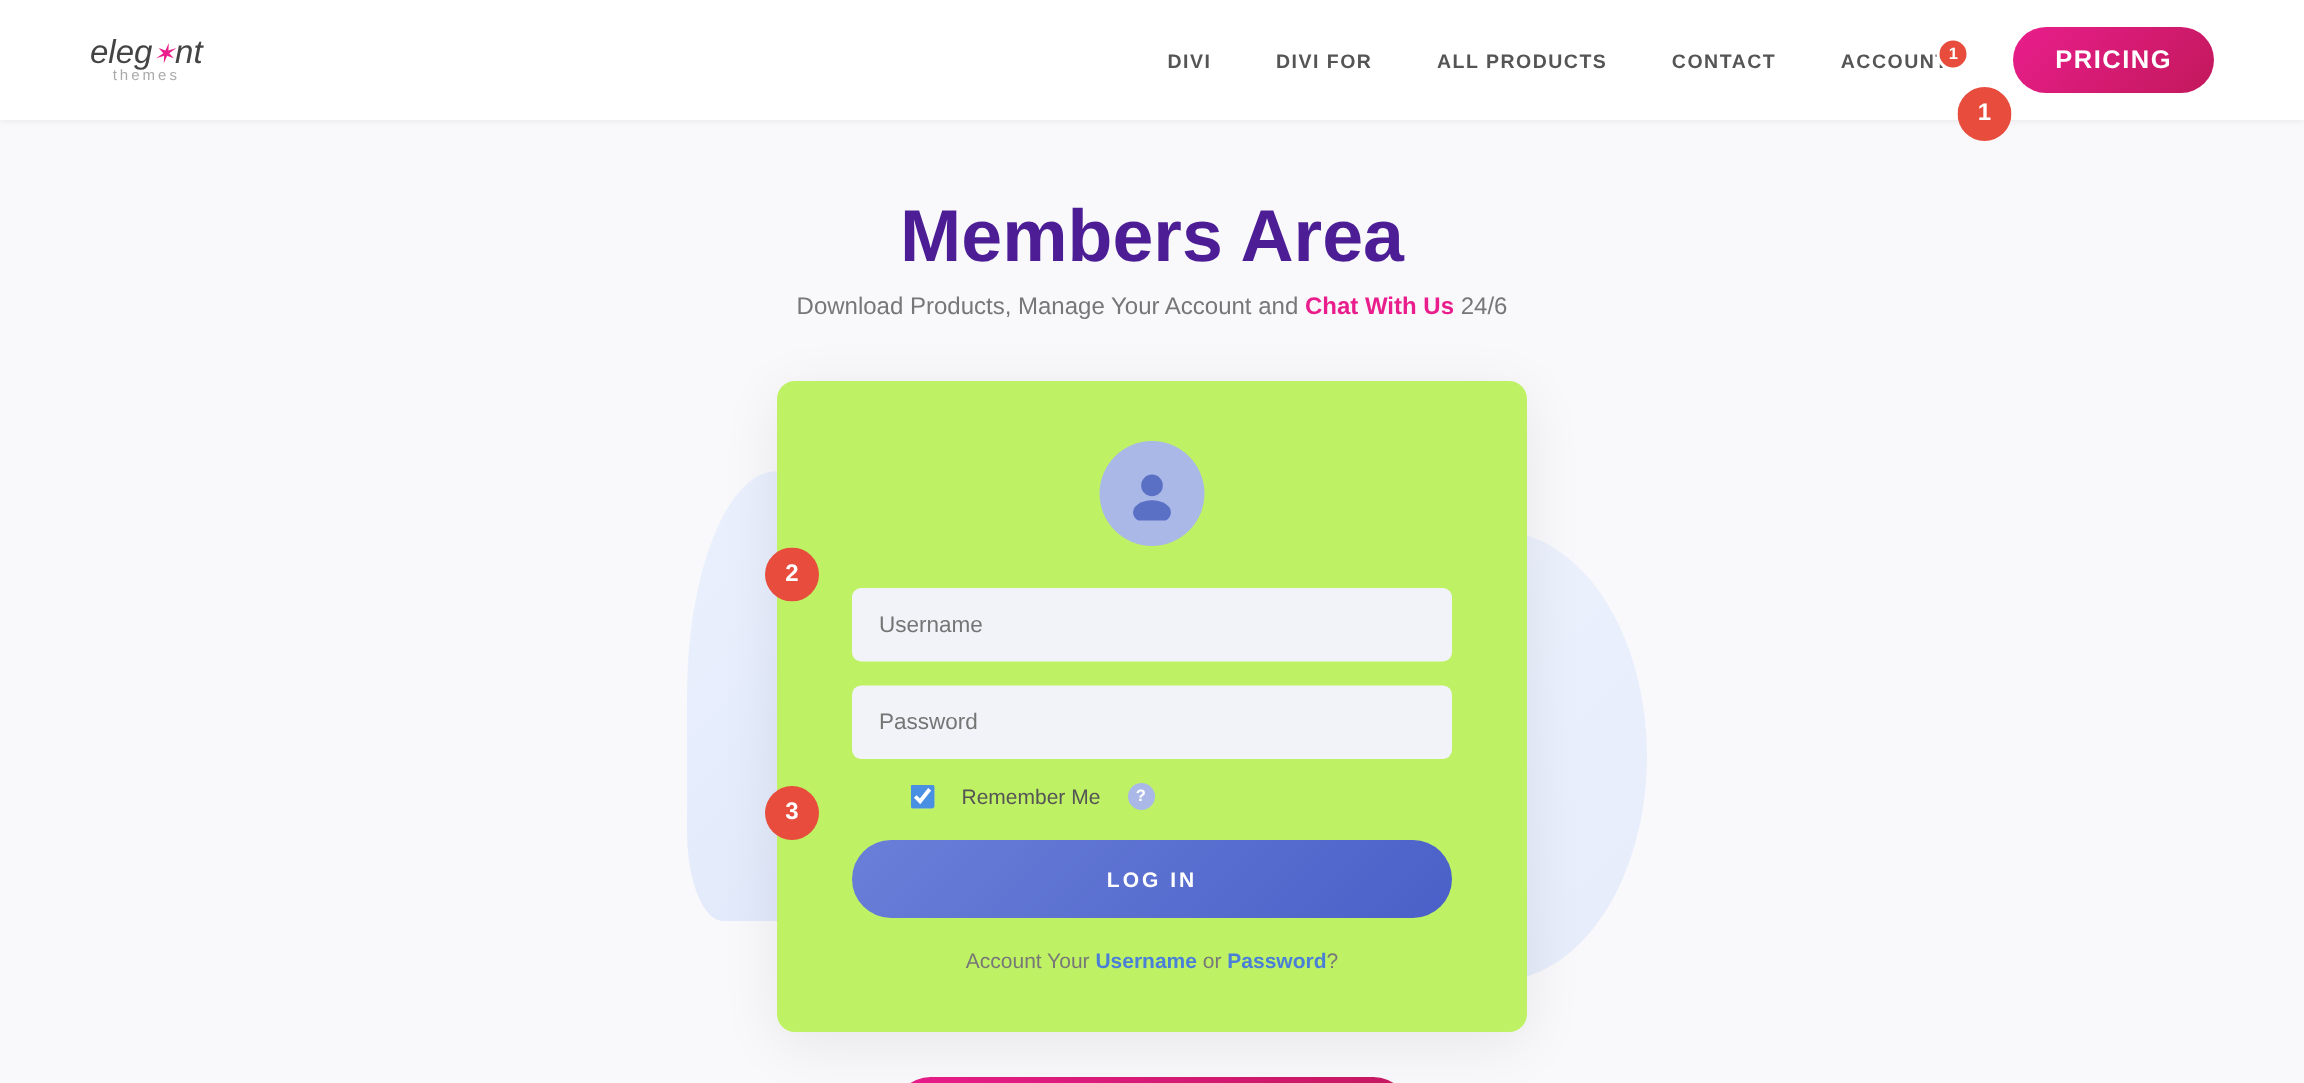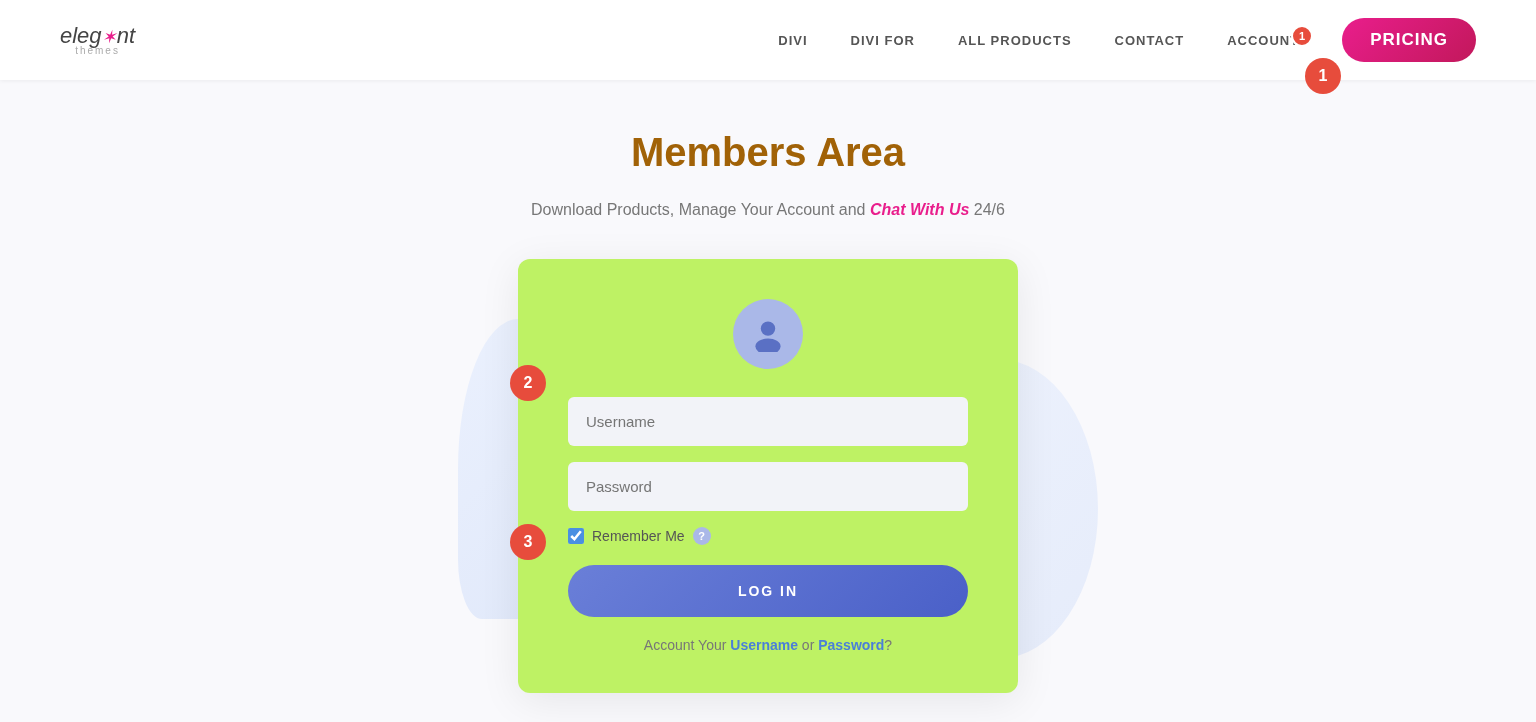--- a/index.html
+++ b/index.html
@@ -105,37 +105,36 @@
 
     
     main {
       display: flex;
       flex-direction: column;
       align-items: center;
       padding-top: 50px;
     }
 
     .page-title {
-      font-size: 40px;
-      font-weight: 700;
-      color: #a16207;
-      margin-bottom: 26px;
+      font-size: 49px;
+      font-weight: 700;
+      color: #4c1d95;
+      margin-bottom: 10px;
     }
 
     .page-subtitle {
       font-size: 16px;
       color: #777;
       margin-bottom: 40px;
     }
 
     .page-subtitle a {
       color: #e91e8c;
       font-weight: 600;
       text-decoration: none;
-      font-style: italic;
     }
 
     
     .card-wrapper {
       position: relative;
       width: 500px;
     }
 
     
     .blob-left {
@@ -198,23 +197,24 @@
       background: #f2f3f8;
       border-radius: 6px;
       font-size: 15px;
       color: #999;
       outline: none;
     }
 
     .remember-row {
       display: flex;
       align-items: center;
-      gap: 8px;
+      gap: 18px;
       margin-bottom: 20px;
       margin-top: 4px;
+      margin-left: 39px;
     }
 
     .remember-checkbox {
       width: 16px;
       height: 16px;
       accent-color: #4a90e2;
       cursor: pointer;
     }
 
     .remember-label {

